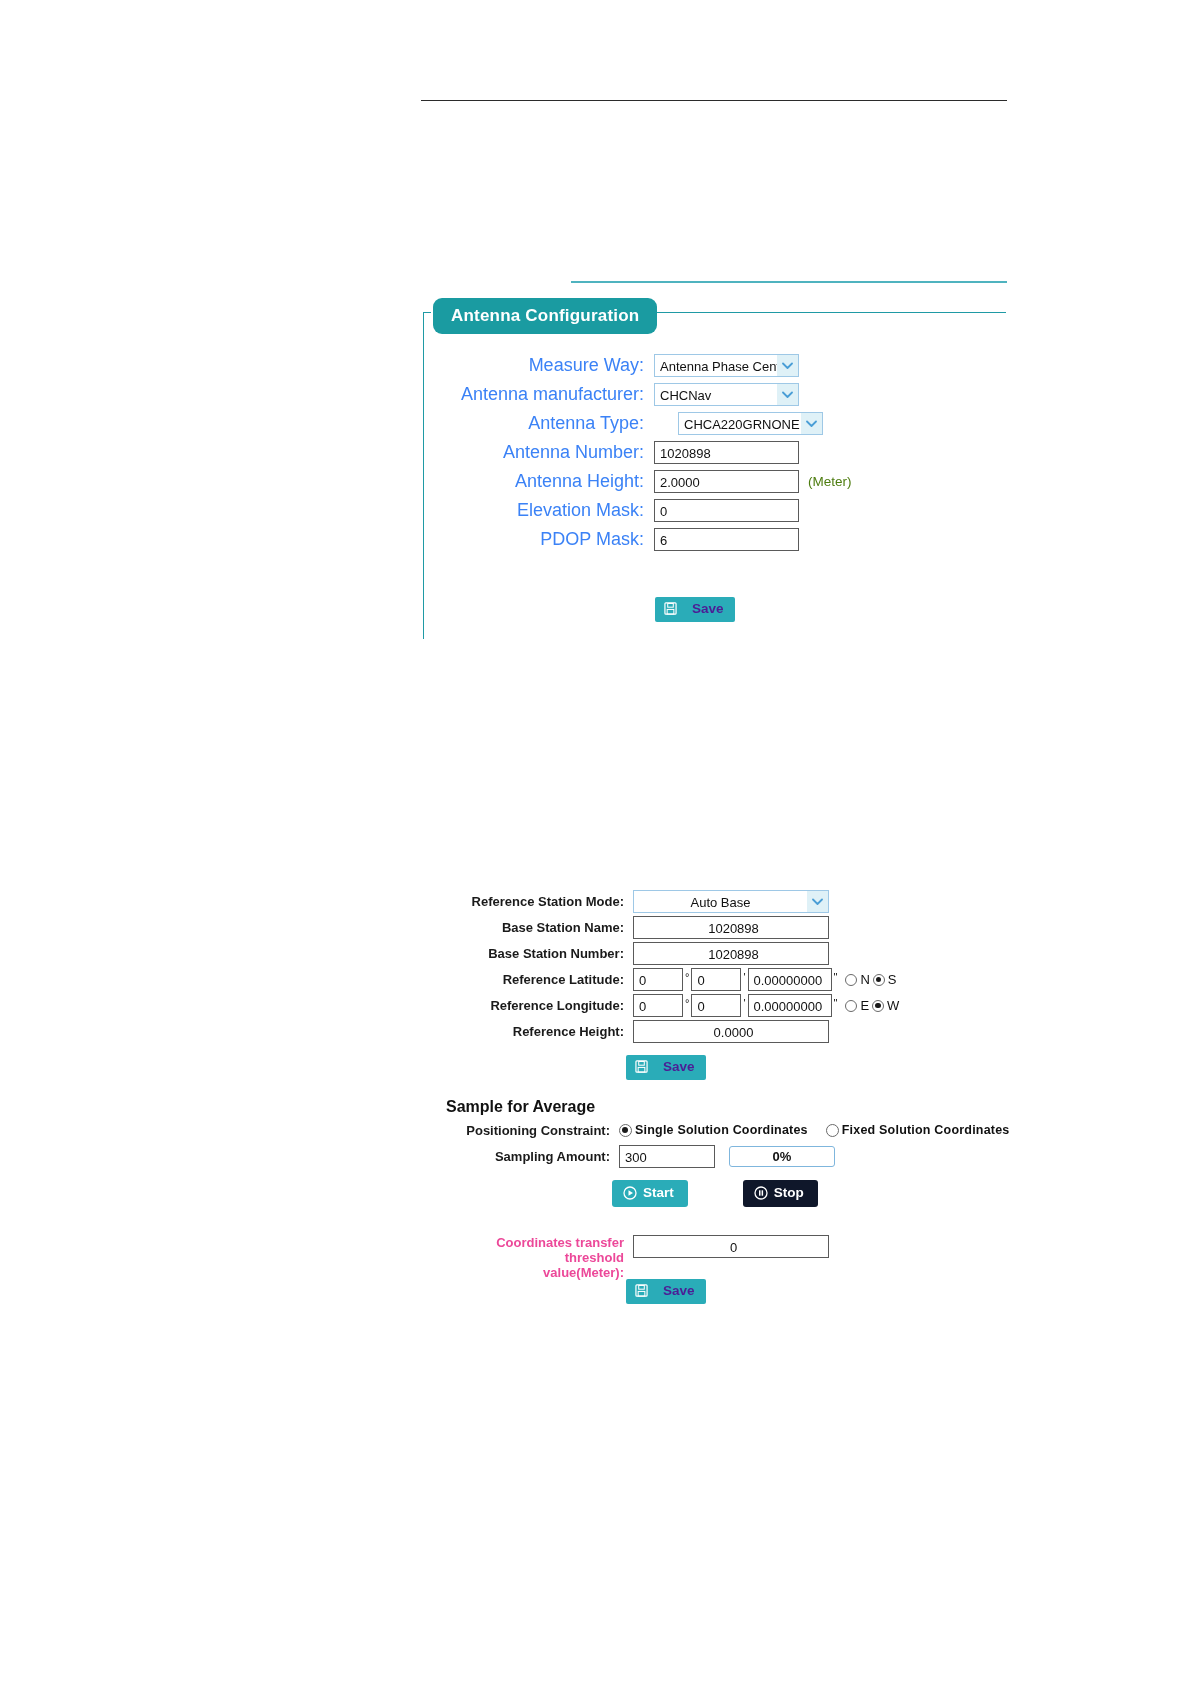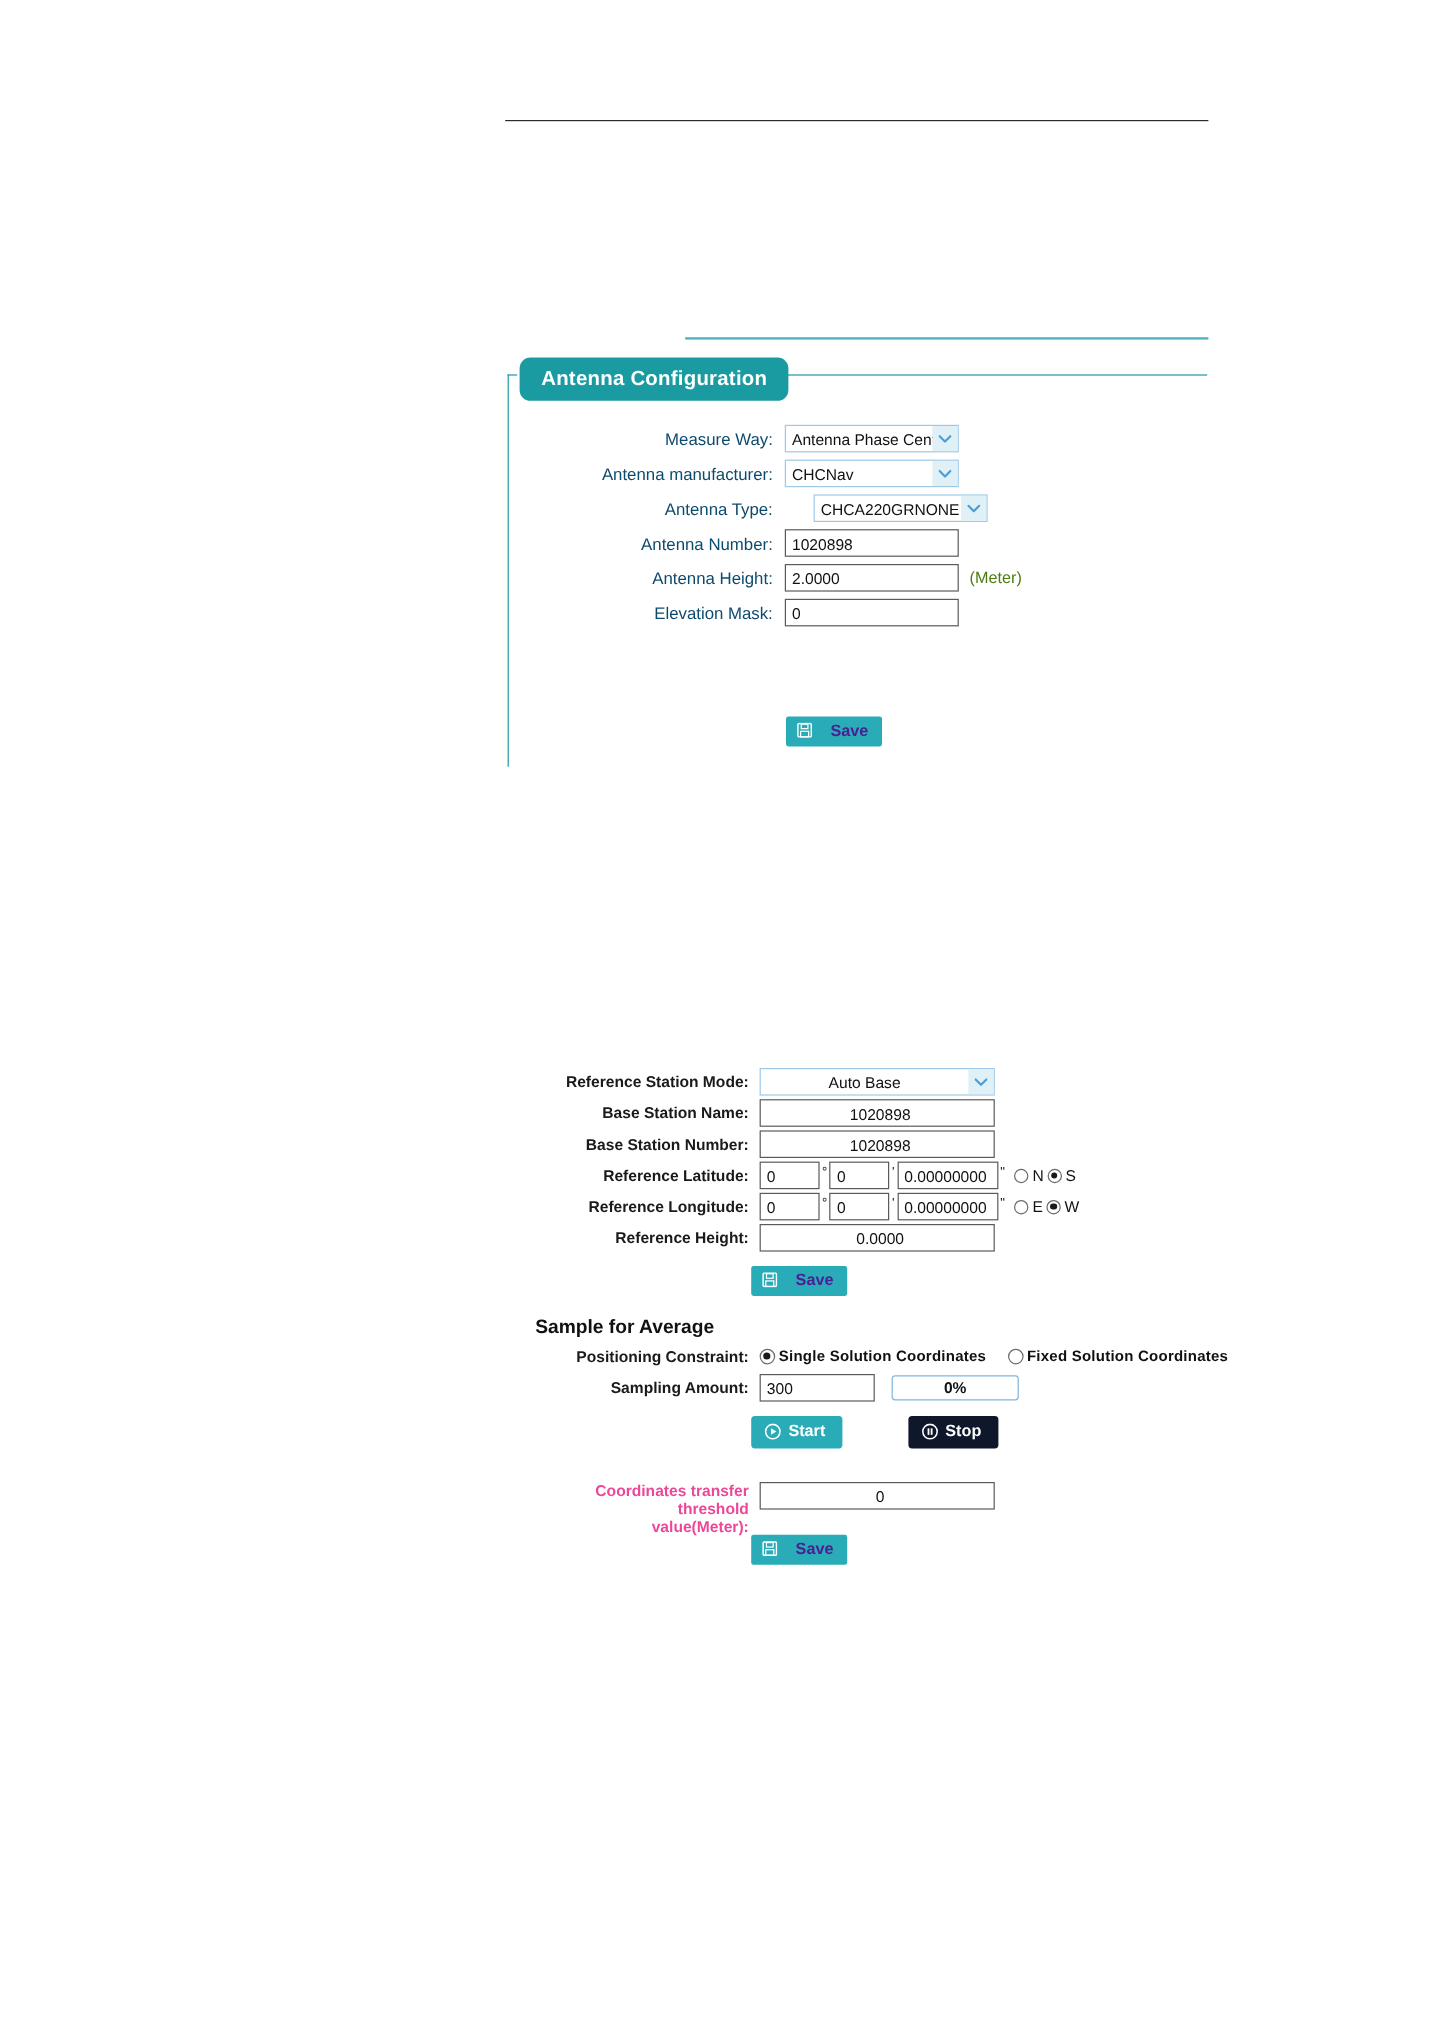--- a/index.html
+++ b/index.html
@@ -85,22 +85,22 @@
   .row-a {
     display: flex;
     align-items: center;
     height: 29px;
     margin-bottom: 0px;
   }
   .row-a .lbl {
     width: 221px;
     text-align: right;
     padding-right: 10px;
-    font-size: 14px;
-    color: #0c4a6e;
+    font-size: 18px;
+    color: #3b82f6;
     white-space: nowrap;
   }
   .ctl {
     position: relative;
     width: 145px;
     height: 23px;
     box-sizing: border-box;
     font-size: 13px;
     color: #111;
     background: #ffffff;
@@ -282,21 +282,21 @@
   .sample-head {
     position: absolute;
     left: 446px;
     top: 1098px;
     font-size: 16px;
     font-weight: bold;
     color: #111;
   }
   .sampleblock {
     position: absolute;
-    left: 446px;
+    left: 432px;
     top: 1119px;
     width: 620px;
   }
   .pc-row {
     display: flex;
     align-items: center;
     height: 22px;
   }
   .pc-row .lbl {
     width: 178px;
@@ -445,20 +445,24 @@
       <div class="lbl">Antenna Height:</div>
       <div class="ctl txt">2.0000</div>
       <div class="unit-note">(Meter)</div>
     </div>
 
     <div class="row-a">
       <div class="lbl">Elevation Mask:</div>
       <div class="ctl txt">0</div>
     </div>
 
+    <div class="row-a">
+      <div class="lbl">PDOP Mask:</div>
+      <div class="ctl txt">6</div>
+    </div>
   </div>
 
   <div class="panel-save">
     <button class="btn-save">
       <span class="ico">
         <svg width="13" height="13" viewBox="0 0 14 14">
             <rect x="1" y="1" width="12" height="12" rx="1" fill="none" stroke="#ffffff" stroke-width="1.3"></rect>
             <rect x="4" y="1.6" width="6" height="4" fill="none" stroke="#ffffff" stroke-width="1.1"></rect>
             <rect x="3.4" y="8" width="7.2" height="5" fill="none" stroke="#ffffff" stroke-width="1.1"></rect>
           </svg>

